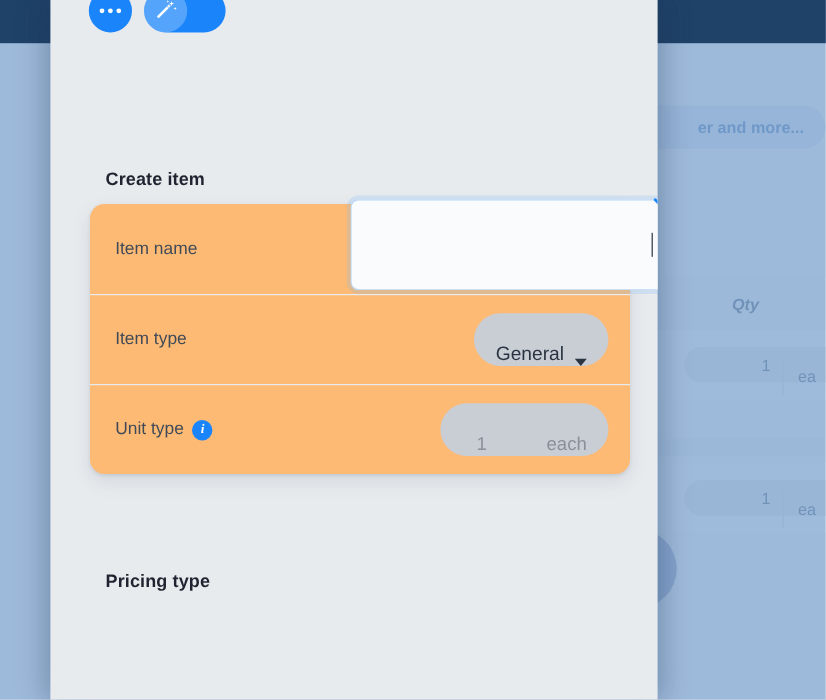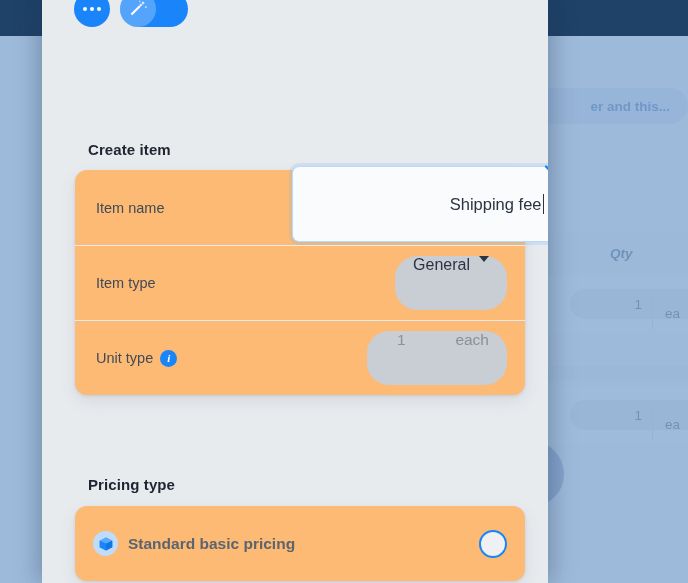--- a/index.html
+++ b/index.html
@@ -162,22 +162,22 @@
   #name-caret {
     width: 1.5px; height: 20px; background: #2b3442; margin-left: 1px;
   }
   #name-check {
     position: absolute; right: -5px; top: -9px;
     width: 18px; height: 18px;
   }
 
   
   .pill {
-    height: 54px; border-radius: 22px; background: #c9cdd4;
-    display: flex; align-items: flex-start; padding: 0 18px;
+    height: 44px; border-radius: 22px; background: #c9cdd4;
+    display: flex; align-items: flex-end; padding: 0 18px;
   }
   .pill-label { font-size: 16px; color: #2b3442; font-weight: 500; }
   .caret-down {
     width: 0; height: 0; margin-left: 9px;
     border-left: 5.5px solid transparent;
     border-right: 5.5px solid transparent;
     border-top: 6.5px solid #2b3442;
   }
   #unit-pill {
     width: 140px; padding: 0; justify-content: space-between;
@@ -219,21 +219,21 @@
   }
 </style>
 </head>
 <body>
 
 <div id="bg-app">
   <div id="bg-topbar"></div>
   <div id="bg-body">
 
     <div id="bg-pill-more">
-      <span>er and this...</span>
+      <span>er and more...</span>
     </div>
 
     <div id="bg-table-head">
       <span class="bg-th" style="left:180px;font-style:italic;">Qty</span>
     </div>
 
     <div class="bg-row" style="top:239px;">
       <div class="bg-qtypill" style="left:140px; top:14px; width:160px;">
         <span class="q">1</span>
         <span class="u">ea</span>
@@ -278,21 +278,20 @@
   </div>
 
   <div class="sec-title" style="top:141px;">Create item</div>
 
   <div class="card" style="top:170px;">
 
     <div class="row">
       <span class="row-label">Item name</span>
       <div id="name-field-wrap">
         <div id="name-field" title="Item name">
-          <span id="name-value">Shipping fee</span>
           <span id="name-caret"></span>
         </div>
         <span id="name-check">
           <svg width="18" height="18" viewBox="0 0 18 18" fill="none">
             <path d="M2 9.5 6.6 14 16 3.4" stroke="#1a85fb" stroke-width="2.4" stroke-linecap="round" stroke-linejoin="round"></path>
           </svg>
         </span>
       </div>
     </div>
 
@@ -313,29 +312,14 @@
       <span class="spacer"></span>
       <div class="pill" id="unit-pill">
         <span id="unit-qty">1</span>
         <span id="unit-each">each</span>
       </div>
     </div>
   </div>
 
   <div class="sec-title" style="top:476px;">Pricing type</div>
 
-  <div class="card" style="top:506px;">
-    <div id="price-row">
-      <span id="box-icon-bg">
-        <svg width="16" height="16" viewBox="0 0 24 24" fill="none">
-          <path d="M12 2.4 21.4 7v10L12 21.6 2.6 17V7z" fill="#1a85fb"></path>
-          <path d="M12 2.4 21.4 7 12 11.6 2.6 7z" fill="#5aa9fc"></path>
-          <path d="M12 11.6V21.6L2.6 17V7z" fill="#1a85fb"></path>
-          <path d="M12 11.6 21.4 7v10L12 21.6z" fill="#1674e0"></path>
-        </svg>
-      </span>
-      <span id="price-label">Standard basic pricing</span>
-      <span class="spacer"></span>
-      <span id="radio"></span>
-    </div>
-  </div>
 
 </div>
 
 </body></html>

